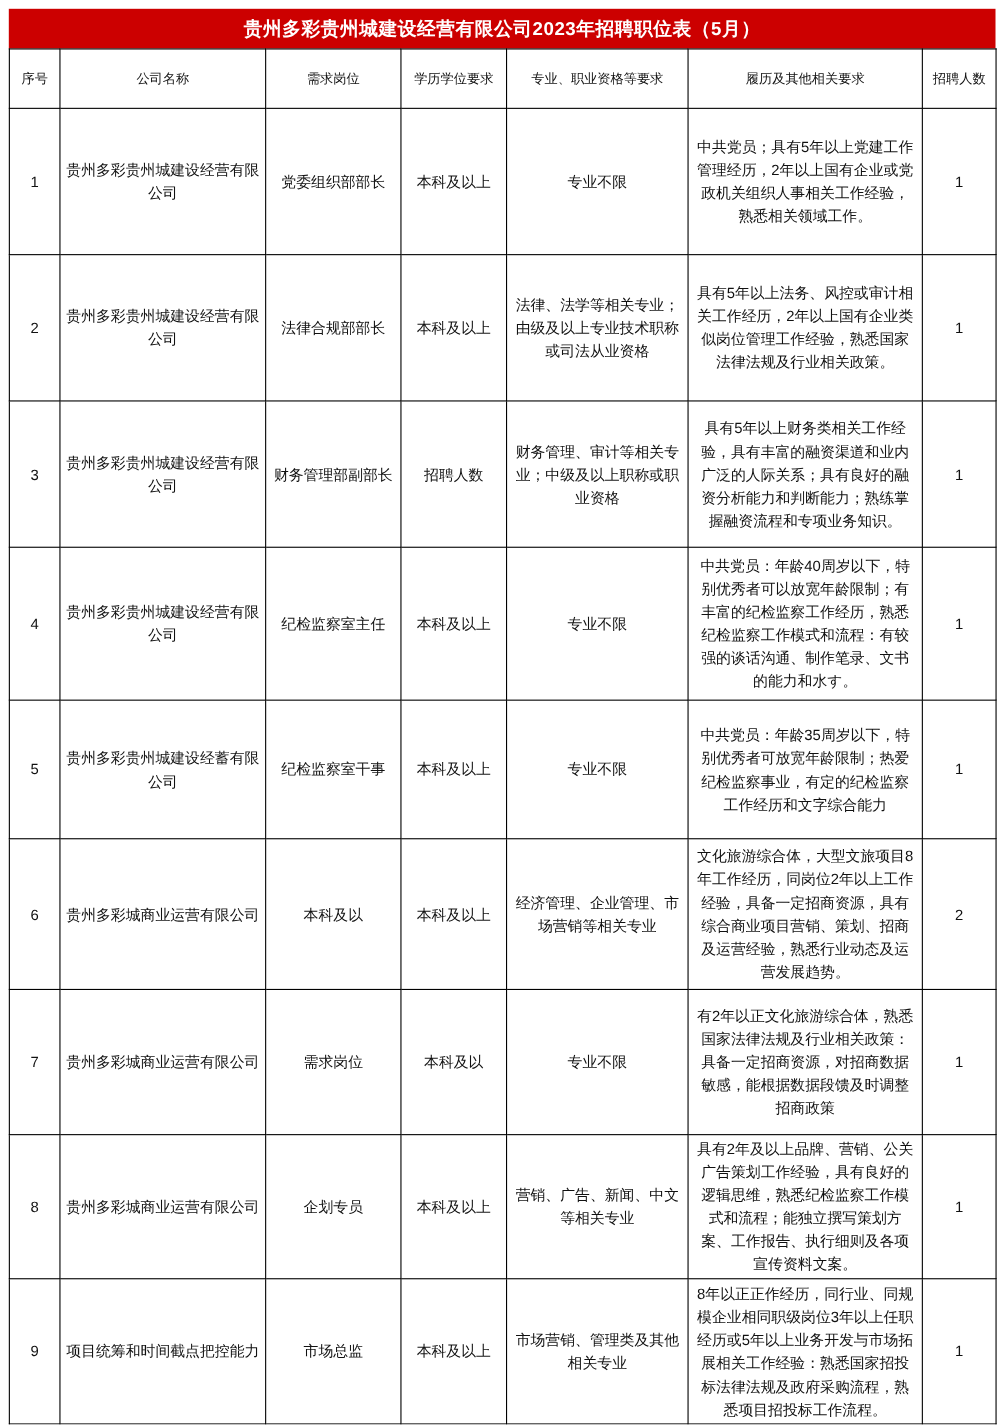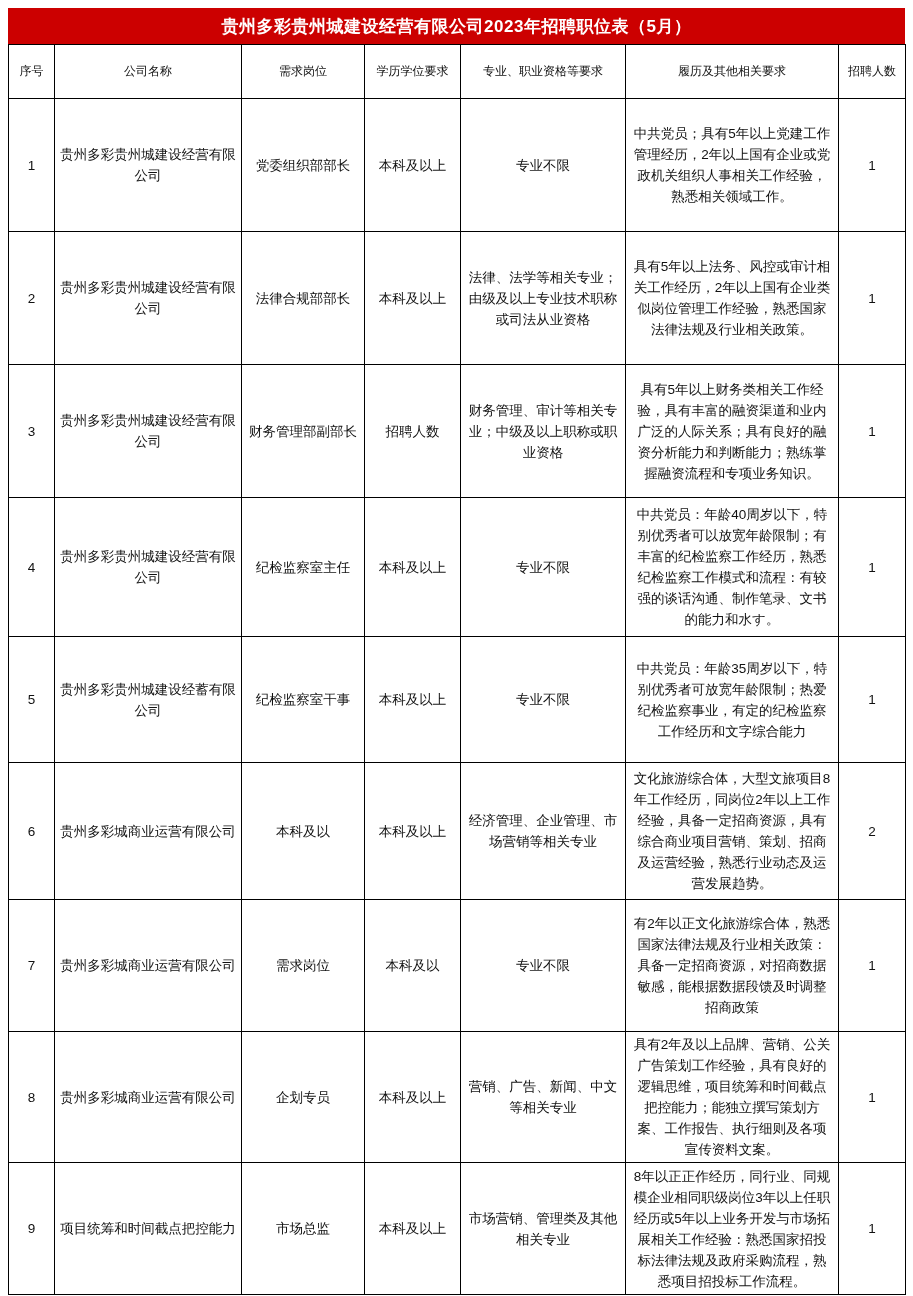--- a/index.html
+++ b/index.html
@@ -149,21 +149,21 @@
         <td>专业不限</td>
         <td class="exp-cell">有2年以正文化旅游综合体，熟悉国家法律法规及行业相关政策：具备一定招商资源，对招商数据敏感，能根据数据段馈及时调整招商政策</td>
         <td class="count-cell">1</td>
       </tr>
       <tr>
         <td class="num-cell">8</td>
         <td class="company-cell">贵州多彩城商业运营有限公司</td>
         <td>企划专员</td>
         <td>本科及以上</td>
         <td>营销、广告、新闻、中文等相关专业</td>
-        <td class="exp-cell">具有2年及以上品牌、营销、公关广告策划工作经验，具有良好的逻辑思维，项目统筹和时间截点把控能力；能独立撰写策划方案、工作报告、执行细则及各项宣传资料文案。</td>
+        <td class="exp-cell">具有2年及以上品牌、营销、公关广告策划工作经验，具有良好的逻辑思维，熟悉纪检监察工作模式和流程；能独立撰写策划方案、工作报告、执行细则及各项宣传资料文案。</td>
         <td class="count-cell">1</td>
       </tr>
       <tr>
         <td class="num-cell">9</td>
         <td class="company-cell">项目统筹和时间截点把控能力</td>
         <td>市场总监</td>
         <td>本科及以上</td>
         <td>市场营销、管理类及其他相关专业</td>
         <td class="exp-cell">8年以正正作经历，同行业、同规模企业相同职级岗位3年以上任职经历或5年以上业务开发与市场拓展相关工作经验：熟悉国家招投标法律法规及政府采购流程，熟悉项目招投标工作流程。</td>
         <td class="count-cell">1</td>

